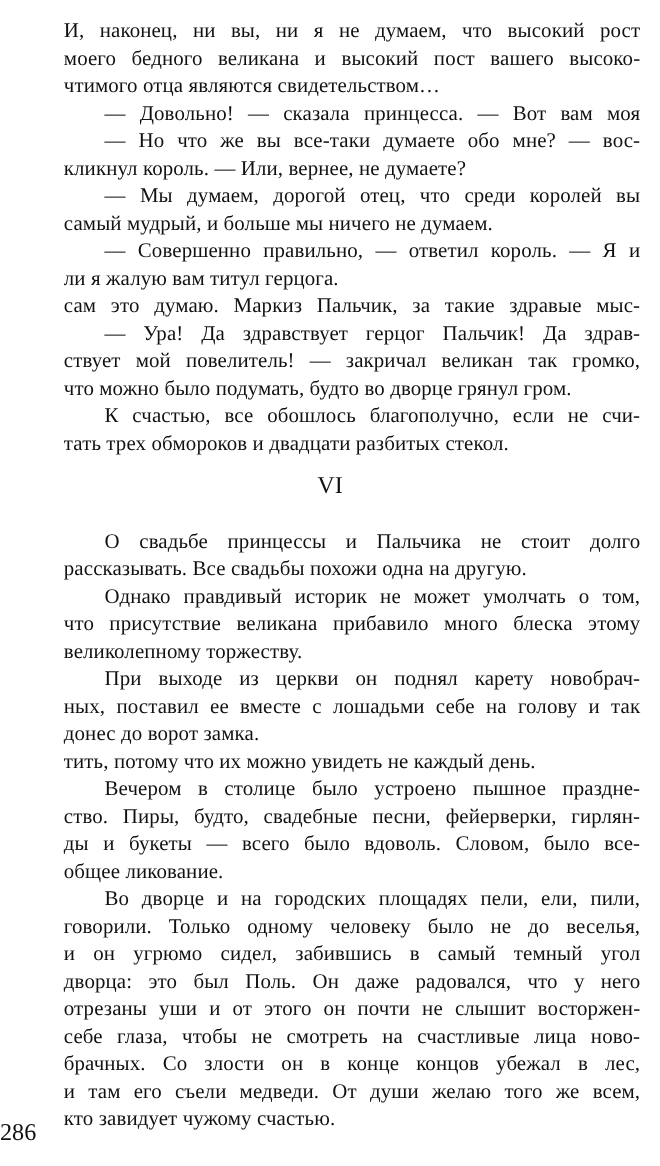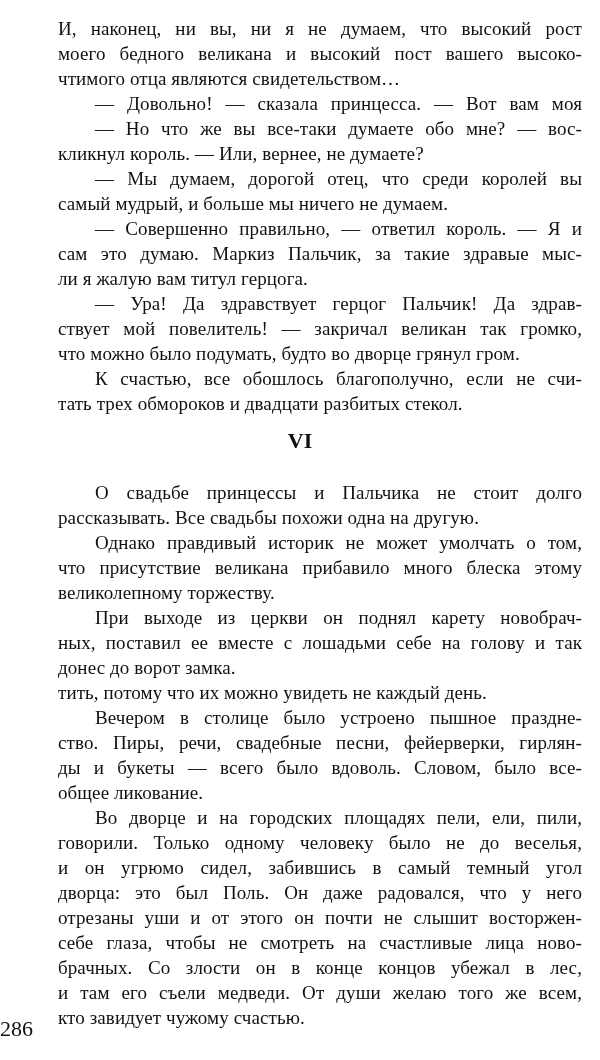--- a/index.html
+++ b/index.html
@@ -38,21 +38,21 @@
     .line.last {
       text-align-last: left;
     }
     .chapter {
       position: absolute;
       left: 0;
       top: 428px;
       width: 600px;
       text-align: center;
       font-size: 22px;
-      font-weight: bold;
+      font-weight: normal;
       line-height: 26px;
     }
     .block2 {
       position: absolute;
       left: 22px;
       top: 480px;
       width: 560px;
     }
     .page-number {
       position: absolute;
@@ -70,43 +70,43 @@
 <div class="page" id="sec1">
     <div class="line">И, наконец, ни вы, ни я не думаем, что высокий рост</div>
     <div class="line">моего бедного великана и высокий пост вашего высоко-</div>
     <div class="line last">чтимого отца являются свидетельством…</div>
     <div class="line indent">— Довольно! — сказала принцесса. — Вот вам моя</div>
     <div class="line indent">— Но что же вы все-таки думаете обо мне? — вос-</div>
     <div class="line last">кликнул король. — Или, вернее, не думаете?</div>
     <div class="line indent">— Мы думаем, дорогой отец, что среди королей вы</div>
     <div class="line last">самый мудрый, и больше мы ничего не думаем.</div>
     <div class="line indent">— Совершенно правильно, — ответил король. — Я и</div>
+    <div class="line last">ли я жалую вам титул герцога.</div>
     <div class="line">сам это думаю. Маркиз Пальчик, за такие здравые мыс-</div>
-    <div class="line last">ли я жалую вам титул герцога.</div>
     <div class="line indent">— Ура! Да здравствует герцог Пальчик! Да здрав-</div>
     <div class="line">ствует мой повелитель! — закричал великан так громко,</div>
     <div class="line last">что можно было подумать, будто во дворце грянул гром.</div>
     <div class="line indent">К счастью, все обошлось благополучно, если не счи-</div>
     <div class="line last">тать трех обмороков и двадцати разбитых стекол.</div>
   </div>
 
 <div class="chapter">VI</div>
 
 <div class="block2" id="sec2">
     <div class="line indent">О свадьбе принцессы и Пальчика не стоит долго</div>
     <div class="line last">рассказывать. Все свадьбы похожи одна на другую.</div>
     <div class="line indent">Однако правдивый историк не может умолчать о том,</div>
     <div class="line">что присутствие великана прибавило много блеска этому</div>
     <div class="line last">великолепному торжеству.</div>
     <div class="line indent">При выходе из церкви он поднял карету новобрач-</div>
     <div class="line">ных, поставил ее вместе с лошадьми себе на голову и так</div>
     <div class="line last">донес до ворот замка.</div>
     <div class="line last">тить, потому что их можно увидеть не каждый день.</div>
     <div class="line indent">Вечером в столице было устроено пышное праздне-</div>
-    <div class="line">ство. Пиры, речи, свадебные песни, фейерверки, гирлян-</div>
+    <div class="line">ство. Пиры, будто, свадебные песни, фейерверки, гирлян-</div>
     <div class="line">ды и букеты — всего было вдоволь. Словом, было все-</div>
     <div class="line last">общее ликование.</div>
     <div class="line indent">Во дворце и на городских площадях пели, ели, пили,</div>
     <div class="line">говорили. Только одному человеку было не до веселья,</div>
     <div class="line">и он угрюмо сидел, забившись в самый темный угол</div>
     <div class="line">дворца: это был Поль. Он даже радовался, что у него</div>
     <div class="line">отрезаны уши и от этого он почти не слышит восторжен-</div>
     <div class="line">себе глаза, чтобы не смотреть на счастливые лица ново-</div>
     <div class="line">брачных. Со злости он в конце концов убежал в лес,</div>
     <div class="line">и там его съели медведи. От души желаю того же всем,</div>

